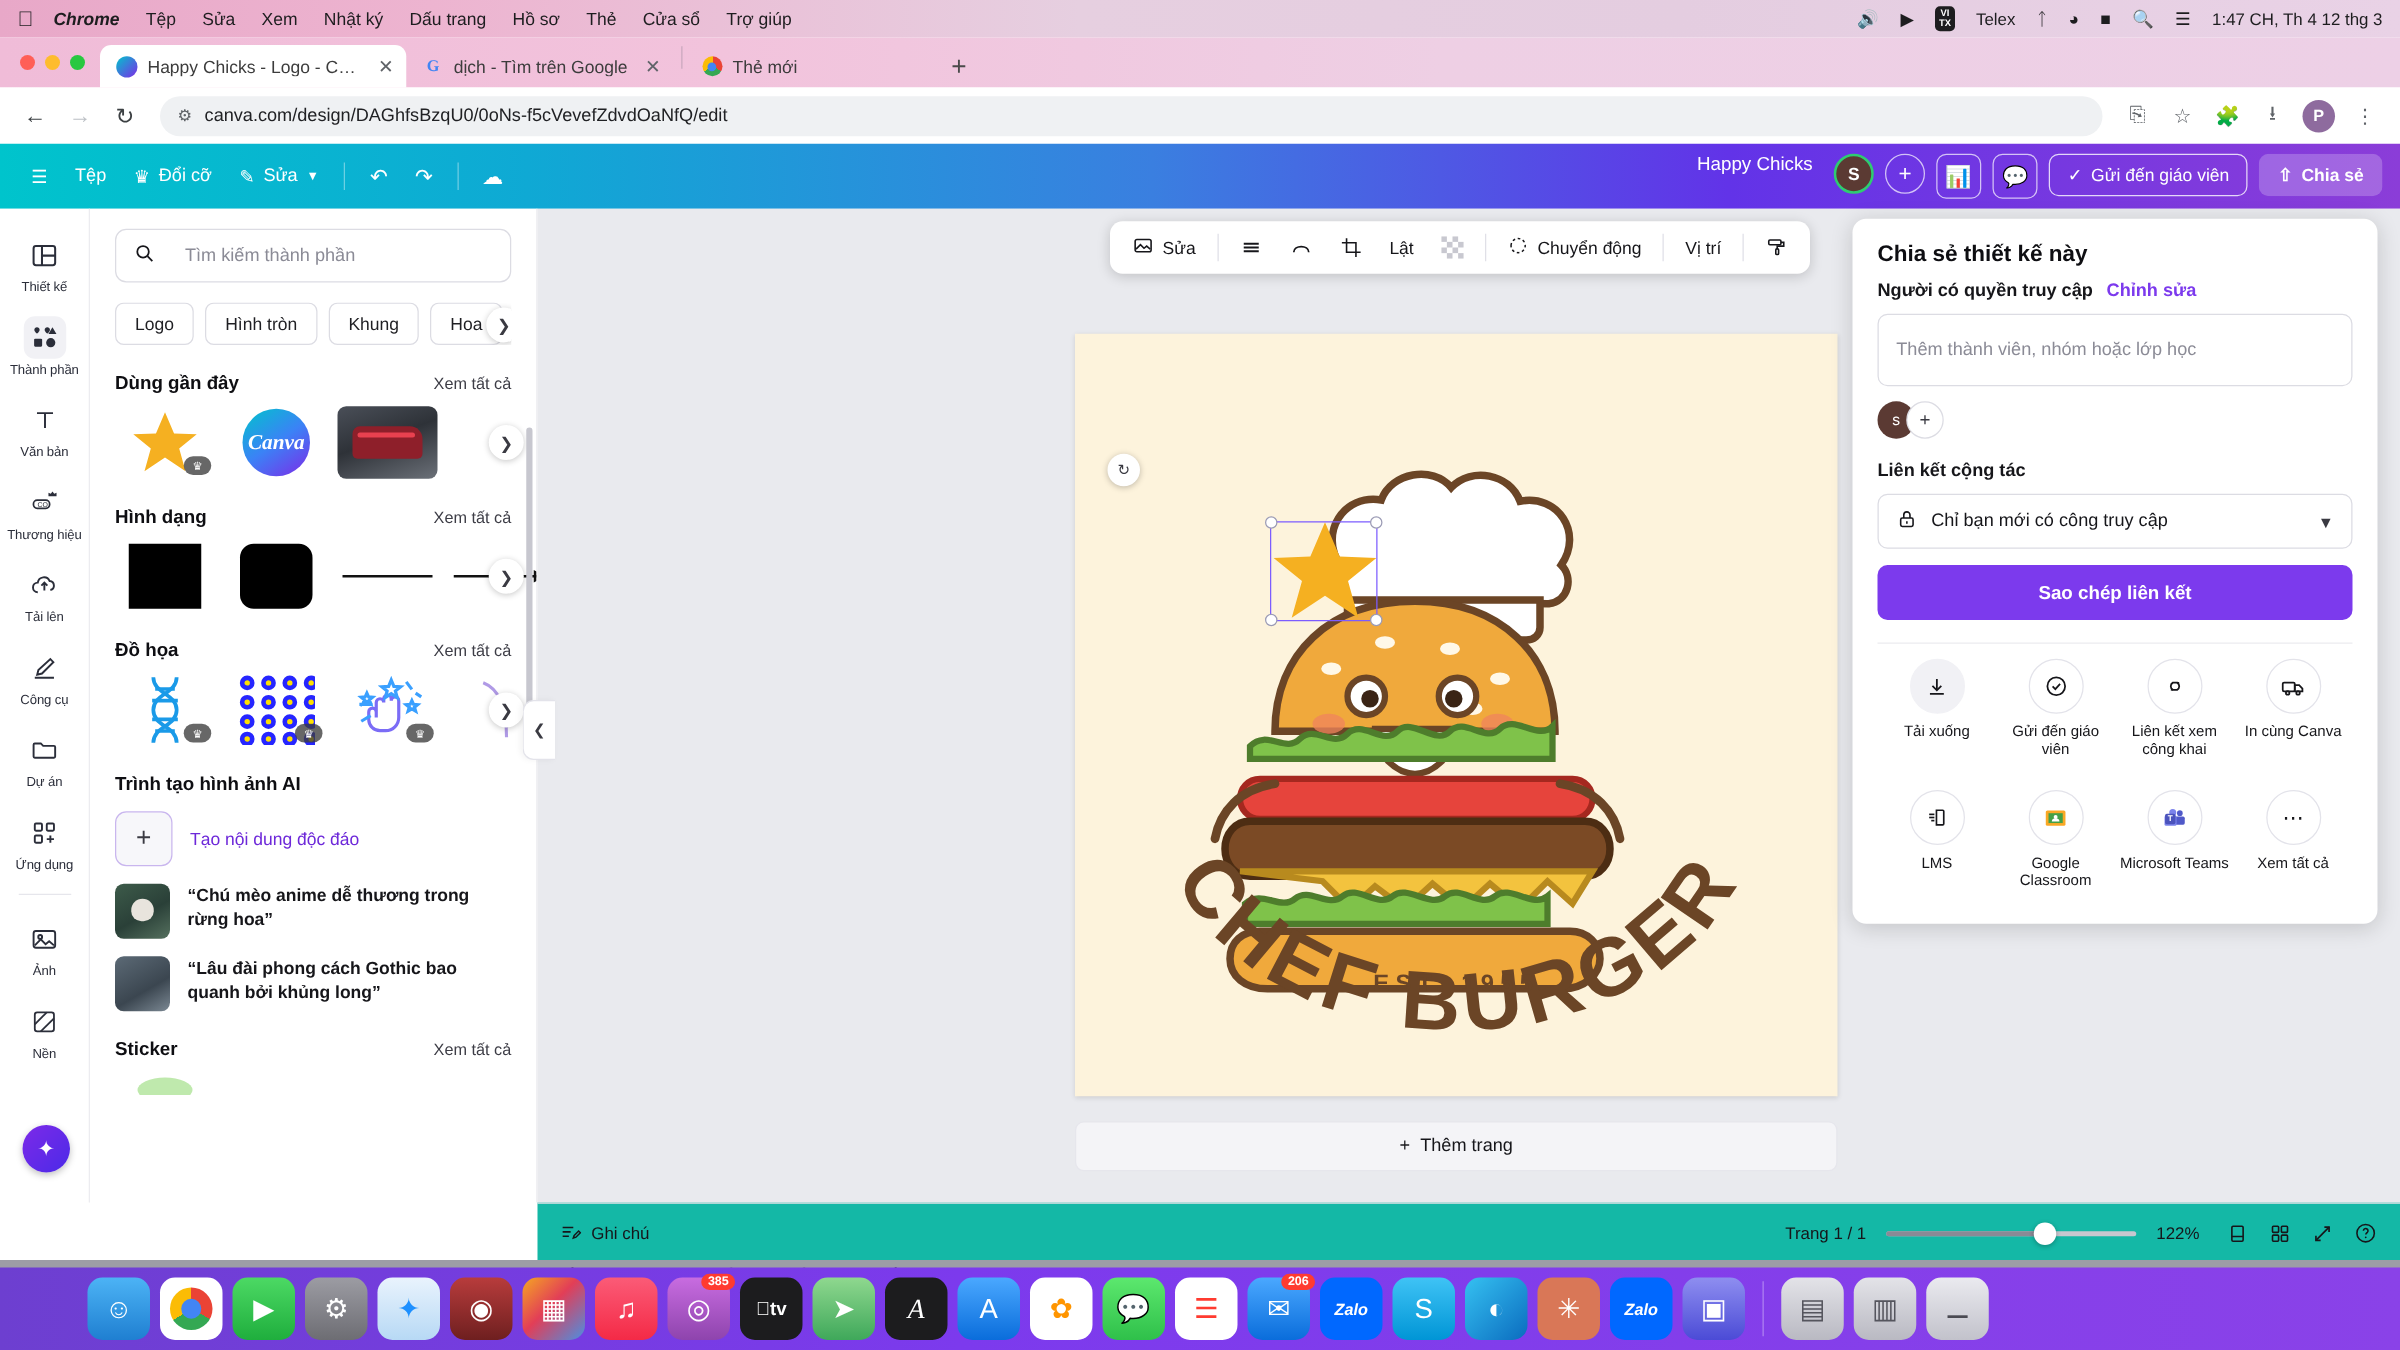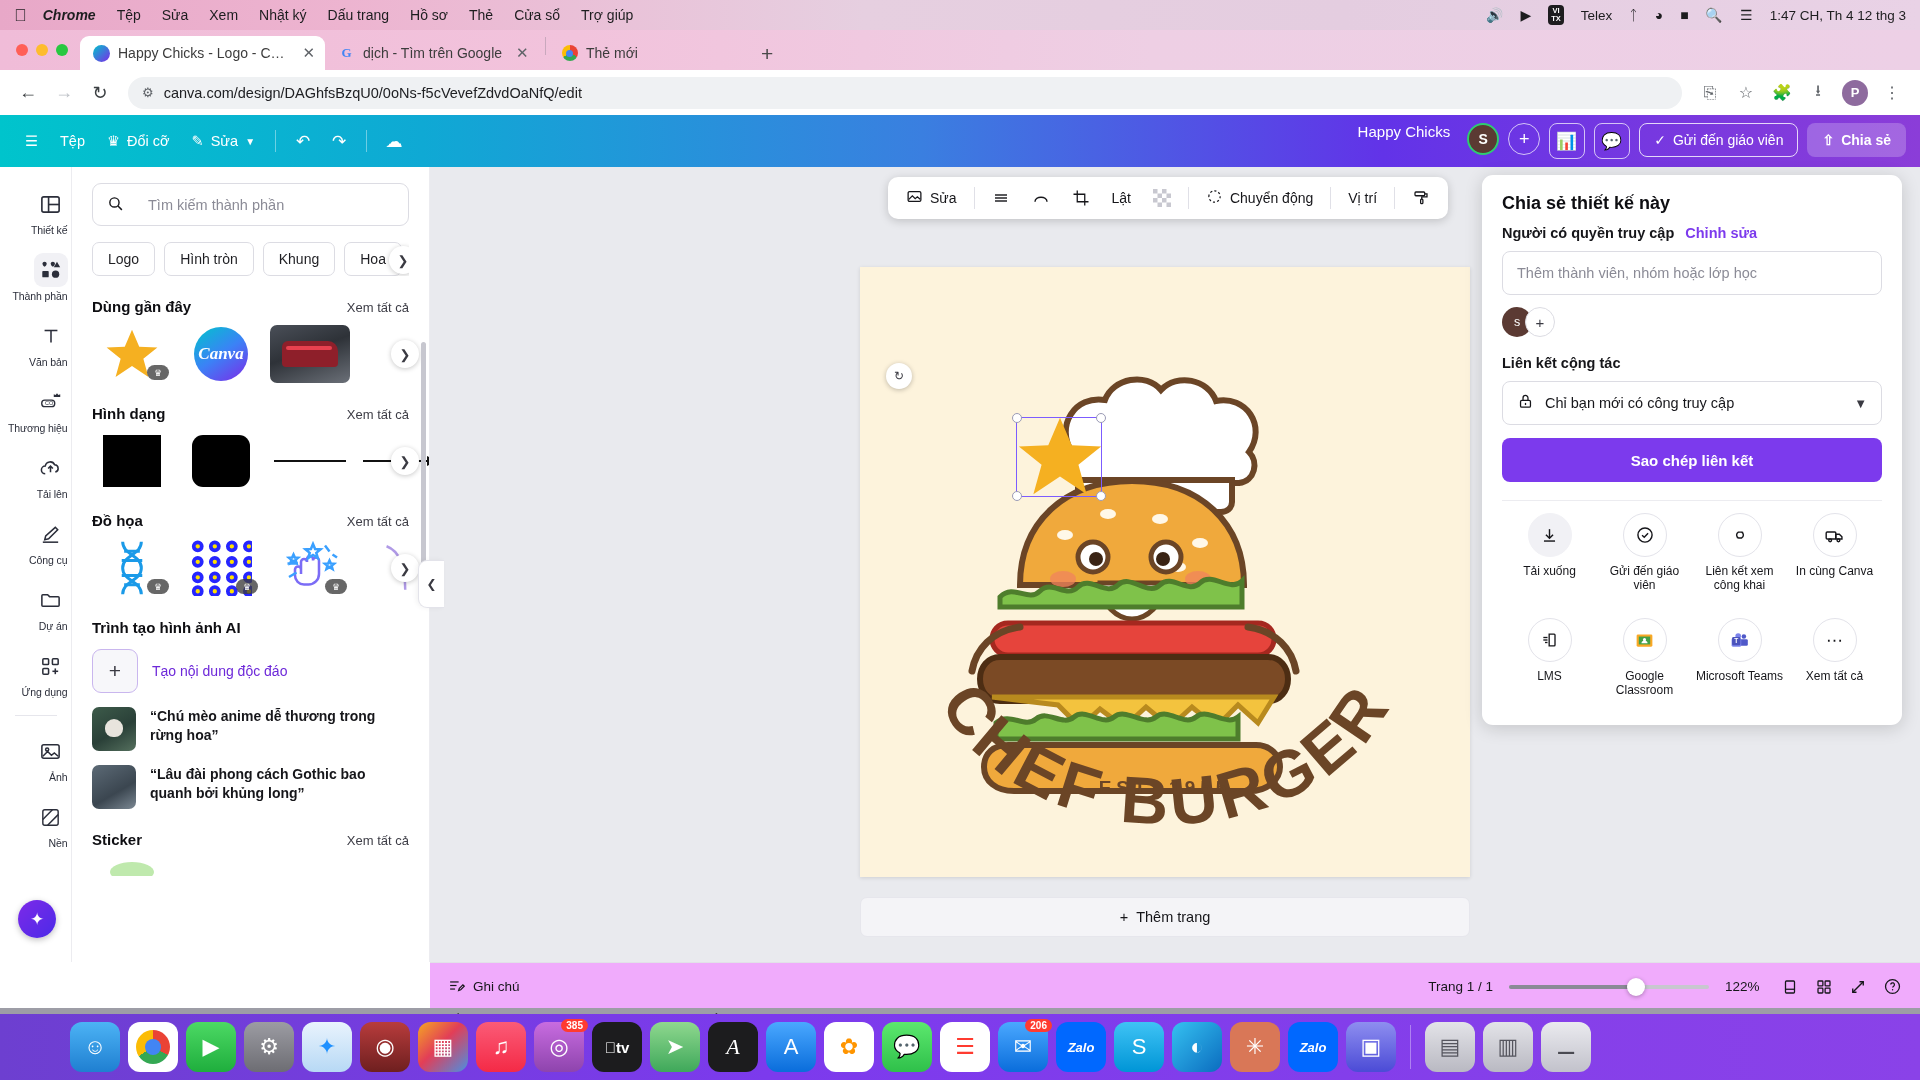--- a/index.html
+++ b/index.html
@@ -98,21 +98,21 @@
     border-radius:8px;padding:8px 14px;font-size:14px;cursor:pointer;white-space:nowrap;
   }
   .pill-btn.solid { background:rgba(255,255,255,.22); border-color:transparent; font-weight:600; }
 
   
   .rail {
     position: absolute; top: 167px; left: 0; width: 72px; height: 795px;
     background: #fff; border-right: 1px solid #ececf0;
     display: flex; flex-direction: column; align-items: center; padding-top: 12px;
   }
-  .rail-item { width:64px; padding:8px 0 6px; display:flex; flex-direction:column; align-items:flex-end;
+  .rail-item { width:64px; padding:8px 0 6px; display:flex; flex-direction:column; align-items:center;
                gap:4px; cursor:pointer; border-radius:9px; margin-bottom:3px; }
   .rail-item .r-ic { width:34px;height:34px;display:flex;align-items:center;justify-content:center;
                      color:#2b2e3a; position:relative;}
   .rail-item.active .r-ic { background:#f1f1f5; border-radius:9px; }
   .rail-item .r-lb { font-size:10.5px; color:#2b2e3a; text-align:center; line-height:11px; letter-spacing:-.1px;}
   .rail-sep { width:42px;height:1px;background:#e6e6ec;margin:8px 0 10px; }
   .ai-fab {
     position:absolute; left:18px; bottom:24px; width:38px;height:38px;border-radius:50%;
     background: linear-gradient(135deg,#7d2ae8,#4b2ae8); color:#fff;
     display:flex;align-items:center;justify-content:center;font-size:17px;cursor:pointer;
@@ -228,21 +228,21 @@
   
   .share-panel {
     position:absolute; right:18px; top:175px; width:420px;
     background:#fff; border-radius:11px; box-shadow:0 3px 18px rgba(0,0,0,.16);
     padding:18px 20px 20px; z-index:8;
   }
   .sp-title { font-size:18px; font-weight:700; color:#0e0e12; }
   .sp-sub { display:flex; align-items:baseline; gap:11px; margin-top:11px; }
   .sp-sub-label { font-size:14.5px; font-weight:700; color:#16161a; }
   .sp-sub-link { font-size:14.5px; font-weight:700; color:#7c3aed; cursor:pointer; }
-  .sp-input { margin-top:10px; height:44px; border:1.3px solid #dcdce3; border-radius:8px;
+  .sp-input { margin-top:10px; height:58px; border:1.3px solid #dcdce3; border-radius:8px;
               display:flex; align-items:center; padding:0 14px; font-size:14.5px; color:#8b8b96; }
   .sp-avrow { display:flex; align-items:center; margin-top:12px; }
   .sp-av { width:30px;height:30px;border-radius:50%;background:#5b3a33;color:#fff;
            display:flex;align-items:center;justify-content:center;font-size:12.5px; }
   .sp-avplus { width:30px;height:30px;border-radius:50%;border:1.2px solid #dcdce3;background:#fff;
                display:flex;align-items:center;justify-content:center;font-size:15px;color:#3a3a42;
                margin-left:-7px; cursor:pointer;}
   .sp-lbl2 { font-size:14.5px; font-weight:700; color:#16161a; margin-top:18px; }
   .sp-select { margin-top:10px; height:44px; border:1.3px solid #dcdce3; border-radius:8px;
                display:flex; align-items:center; padding:0 14px; gap:11px; font-size:14.5px;
@@ -254,21 +254,21 @@
   .sp-grid { display:grid; grid-template-columns:repeat(4,1fr); row-gap:10px; }
   .sp-cell { display:flex; flex-direction:column; align-items:center; gap:7px; cursor:pointer; padding:8px 2px; }
   .sp-circ { width:44px;height:44px;border-radius:50%;border:1.2px solid #e3e3ea;
              display:flex;align-items:center;justify-content:center;font-size:17px;color:#16161a;}
   .sp-circ.filled { background:#f1f1f5; border-color:#f1f1f5; }
   .sp-cell-lb { font-size:12px; color:#16161a; text-align:center; line-height:14px; }
 
   
   .bottombar {
     position:absolute; left:430px; top:962px; width:1490px; height:48px;
-    background:#f0abfc; display:flex; align-items:center; padding:0 18px; border-top:1px solid #e2e2e8;
+    background:#14b8a6; display:flex; align-items:center; padding:0 18px; border-top:1px solid #e2e2e8;
   }
   .bb-note { display:flex; align-items:center; gap:8px; font-size:13.5px; color:#16161a; cursor:pointer; }
   .bb-right { margin-left:auto; display:flex; align-items:center; gap:16px; }
   .bb-page { font-size:13.5px; color:#16161a; white-space:nowrap; }
   .zoom-track { width:200px; height:4px; background:#c7c7cf; border-radius:2px; position:relative; }
   .zoom-fill { position:absolute; left:0; top:0; height:4px; width:125px; background:#8a8a96; border-radius:2px; }
   .zoom-knob { position:absolute; left:118px; top:-7px; width:18px;height:18px;border-radius:50%;
                background:#fff; box-shadow:0 1px 4px rgba(0,0,0,.3); cursor:pointer;}
   .bb-zoom { font-size:13.5px; color:#16161a; min-width:40px; }
   .bb-ic { font-size:16px; color:#16161a; cursor:pointer; display:flex; align-items:center; }

